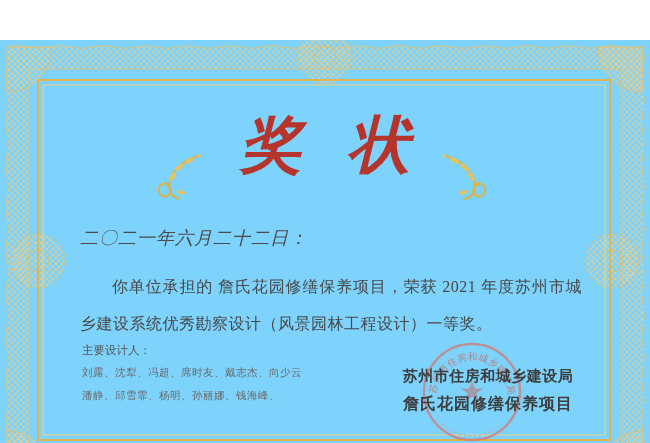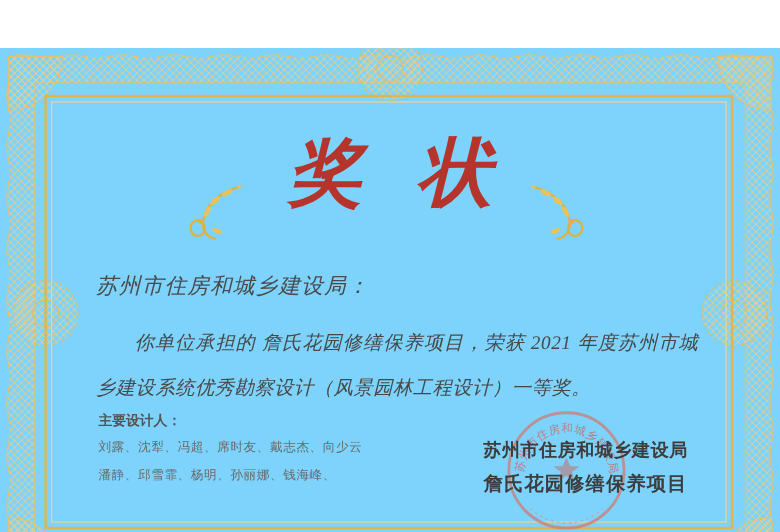--- a/index.html
+++ b/index.html
@@ -20,27 +20,27 @@
   .flourish{position:absolute; top:110px;}
   .flourish.left{left:156px;}
   .flourish.right{left:438px; transform:scaleX(-1);}
   .recipient{
     position:absolute; left:80px; top:186px;
     font-size:18px; color:#4a4a4a; font-style:italic; letter-spacing:1px;
   }
   .body-text{
     position:absolute; left:80px; top:228px; width:502px; margin:0;
     font-size:16px; line-height:37px; text-align:justify; text-indent:32px;
-    color:#484848; font-style:italic; letter-spacing:0.5px;
+    color:#484848; letter-spacing:0.5px;
   }
   .designers{
     position:absolute; left:82px; top:303px;
     font-family:"Liberation Sans","DejaVu Sans",sans-serif;
   }
-  .designers .label{font-size:11.5px; font-weight:bold; color:#555; margin:0 0 8px 0;}
+  .designers .label{font-size:11.5px; font-weight:normal; color:#555; margin:0 0 8px 0;}
   .designers .names{font-size:10.5px; color:#6a6a6a; margin:0 0 9px 0; letter-spacing:0.5px;}
   .signature{
     position:absolute; left:388px; top:322px; width:200px;
     text-align:center; color:#3d3d3d; z-index:2;
   }
   .signature .issuer{font-size:15px; font-weight:bold; line-height:28px; letter-spacing:0.5px; margin:0;}
   .signature .date{font-size:16px; font-weight:bold; line-height:28px; letter-spacing:1px; margin:0;}
   #seal-svg{position:absolute; left:412px; top:292px; z-index:1;}
 </style>
 </head>
@@ -102,21 +102,21 @@
     </g>
     <g fill="#e8c35a">
       <ellipse cx="40" cy="10" rx="6" ry="2.6" transform="rotate(-28 40 10)"></ellipse>
       <ellipse cx="28" cy="18" rx="6" ry="2.6" transform="rotate(-40 28 18)"></ellipse>
       <ellipse cx="20" cy="29" rx="6" ry="2.5" transform="rotate(-60 20 29)"></ellipse>
       <ellipse cx="30" cy="48" rx="5" ry="2.3" transform="rotate(20 30 48)"></ellipse>
       <circle cx="52" cy="4" r="2"></circle>
     </g>
   </svg>
 
-  <div class="recipient">苏州市住房和城乡建设局：</div>
+  <div class="recipient">二〇二一年六月二十二日：</div>
 
   <p class="body-text">你单位承担的 詹氏花园修缮保养项目，荣获 2021 年度苏州市城乡建设系统优秀勘察设计（风景园林工程设计）一等奖。</p>
 
   <div class="designers">
     <p class="label">主要设计人：</p>
     <p class="names">刘露、沈犁、冯超、席时友、戴志杰、向少云</p>
     <p class="names">潘静、邱雪霏、杨明、孙丽娜、钱海峰、</p>
   </div>
 
   <svg id="seal-svg" width="120" height="120">

